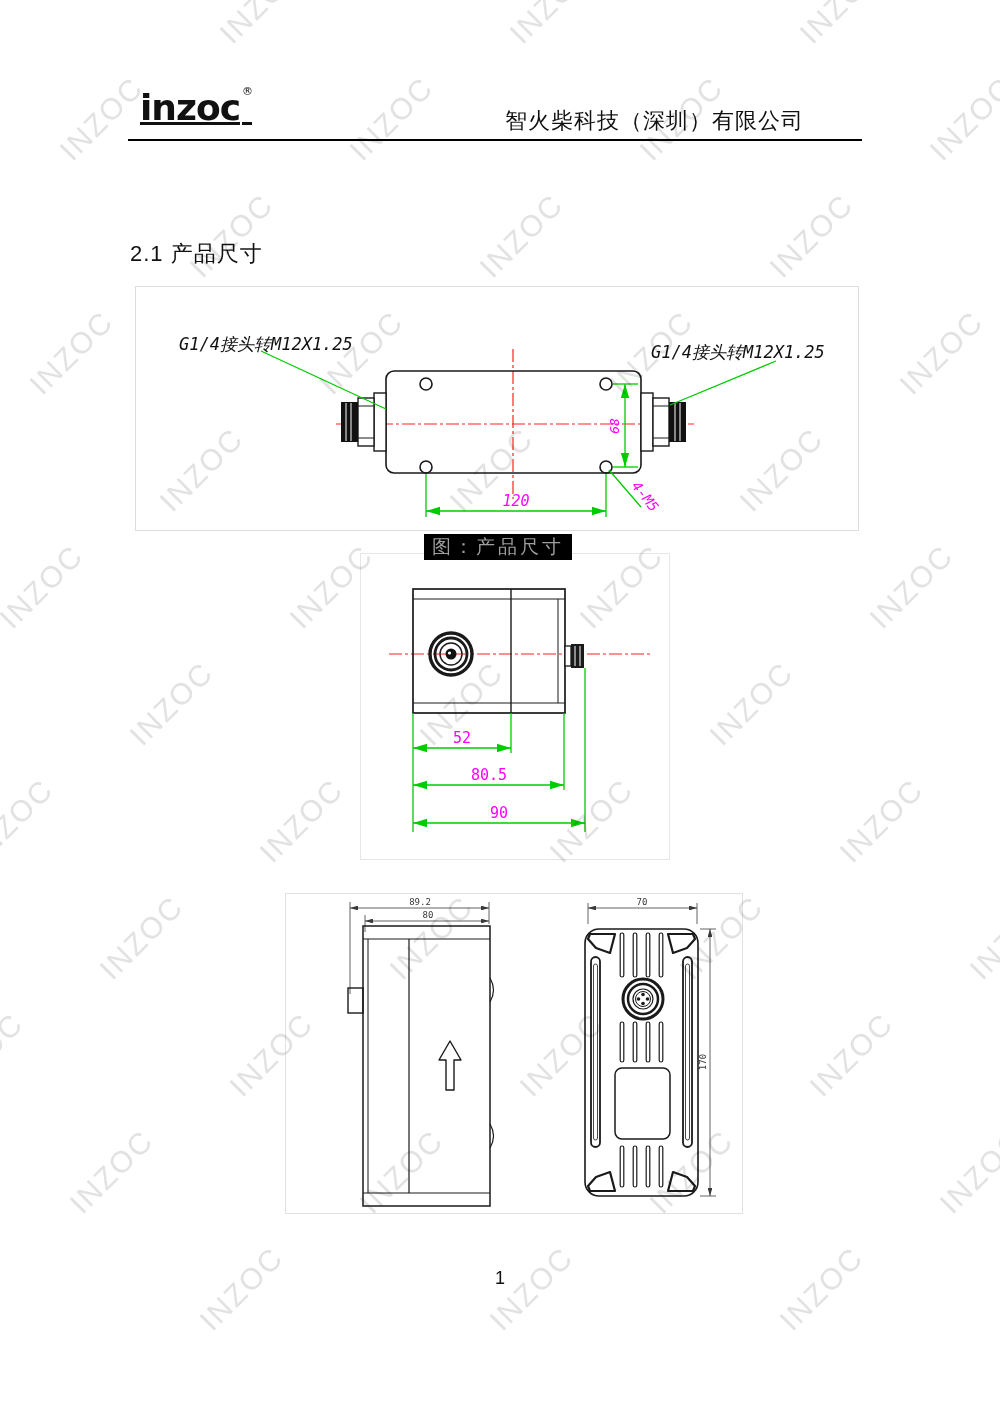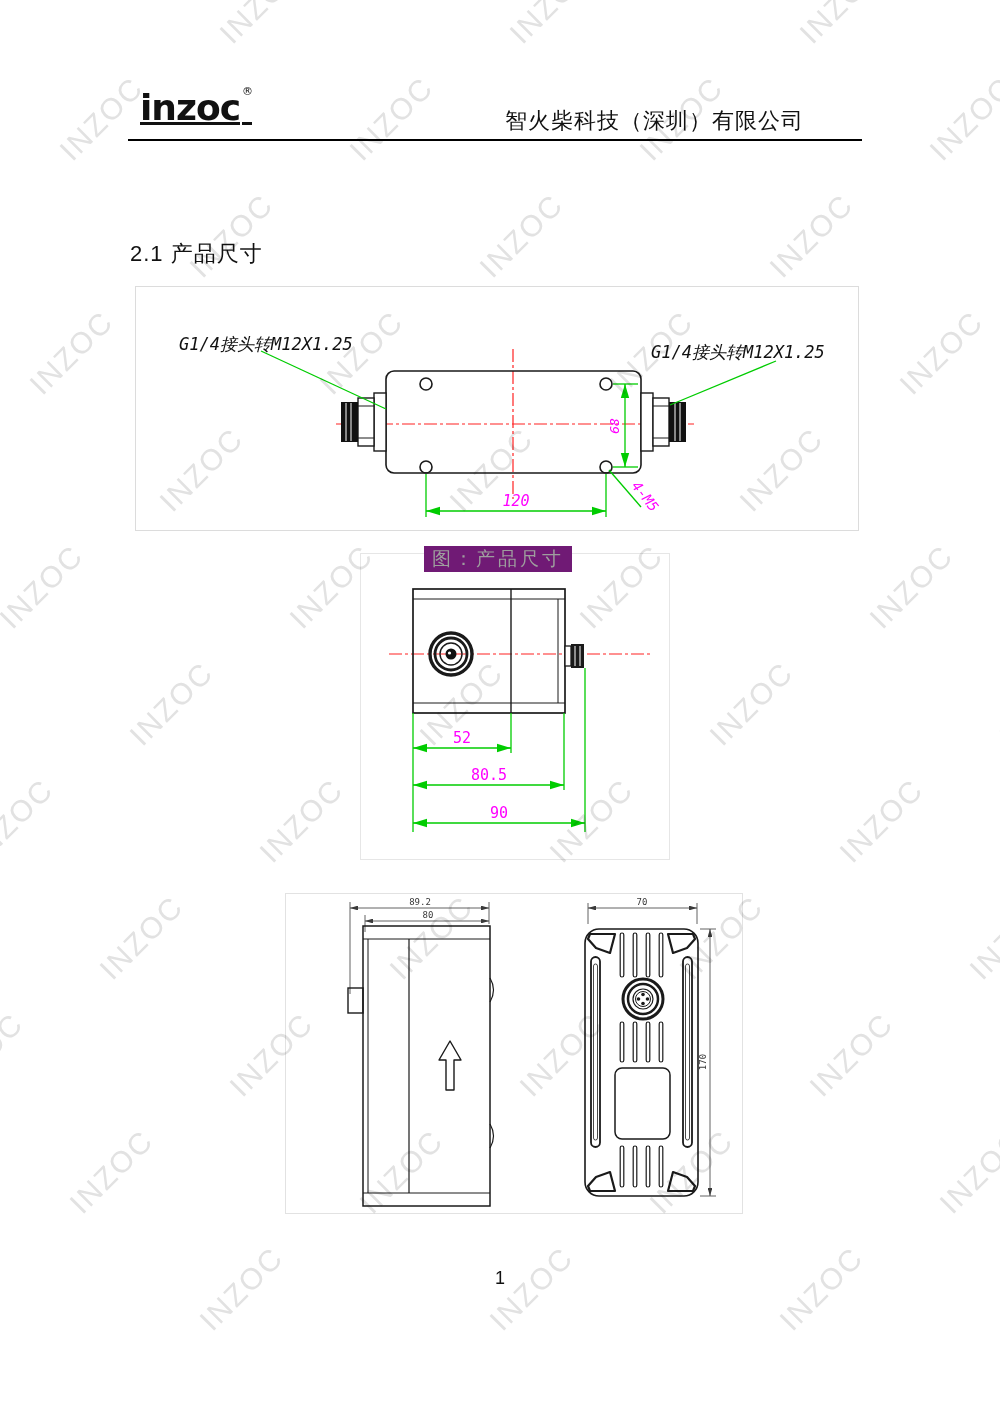--- a/index.html
+++ b/index.html
@@ -12,22 +12,22 @@
   .company{position:absolute;left:505px;top:106px;font-size:22px;letter-spacing:1px;z-index:2;}
   .header-rule{position:absolute;left:128px;top:139px;width:734px;height:2px;background:#000;z-index:2;}
   
   .h-section{position:absolute;left:130px;top:184px;font-size:24px;font-weight:bold;letter-spacing:2px;z-index:2;}
   .h-sub{position:absolute;left:130px;top:239px;font-size:22px;font-weight:normal;letter-spacing:1px;z-index:2;}
   
   .figbox{position:absolute;background:#fff;border:1px solid #dcdcdc;z-index:1;}
   #box-top{left:135px;top:286px;width:722px;height:243px;font-style:italic;}
   #box-side{left:360px;top:553px;width:308px;height:305px;border-color:#e6e6e6;text-decoration:underline;}
   #box-rear{left:285px;top:893px;width:427px;height:319px;border-color:#e2e2e2;padding-left:29px;}
-  .caption{position:absolute;left:424px;top:546px;font-size:19px;letter-spacing:3px;
-           color:#9e9e9e;background:#701a75;padding:0 8px;z-index:3;}
+  .caption{position:absolute;left:424px;top:534px;font-size:19px;letter-spacing:3px;
+           color:#9e9e9e;background:#000000;padding:0 8px;z-index:3;}
   .pagenum{position:absolute;left:0;top:1268px;width:1000px;text-align:center;font-size:18px;z-index:2;}
   
   #wm-layer{position:absolute;left:0;top:0;width:1000px;height:1413px;z-index:5;
             pointer-events:none;mix-blend-mode:multiply;}
   .wm{position:absolute;font-family:"Liberation Sans",sans-serif;font-size:30px;
       letter-spacing:2px;color:#e2e2e2;transform:rotate(-45deg);white-space:nowrap;}
   svg{display:block;}
   .cadtext{font-family:"DejaVu Sans Mono","Liberation Mono",monospace;}
 </style>
 </head>

